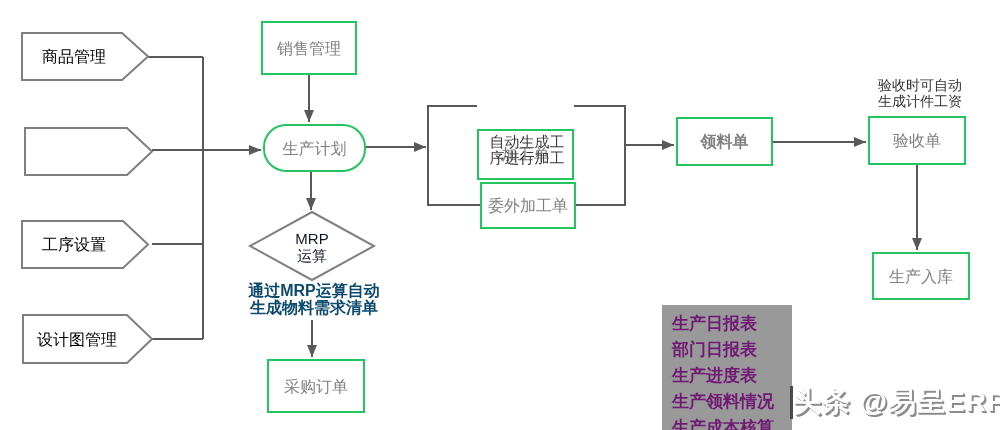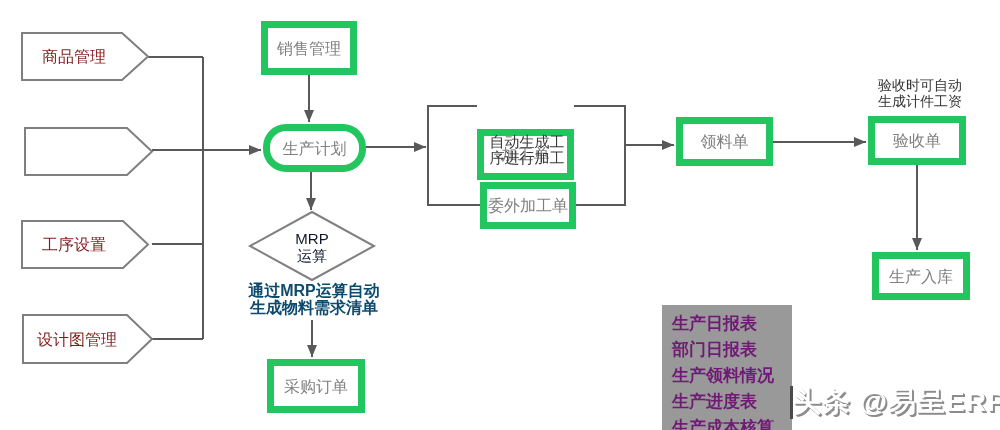--- a/index.html
+++ b/index.html
@@ -1,22 +1,22 @@
 <!DOCTYPE html>
 <html><head>
 <meta charset="utf-8">
 <style>
   html,body{margin:0;padding:0;background:#fff;}
   .canvas{position:relative;width:1000px;height:430px;background:#ffffff;
           font-family:"Liberation Sans","DejaVu Sans",sans-serif;overflow:hidden;}
   svg.layer{position:absolute;left:0;top:0;}
-  .box{position:absolute;box-sizing:border-box;border:7px solid #22c55e;background:#fff;
+  .box{position:absolute;box-sizing:border-box;border:2px solid #22c55e;background:#fff;
        color:#808080;font-size:16px;display:flex;align-items:center;justify-content:center;
        text-align:center;white-space:pre-line;line-height:19px;}
-  .pent-label{position:absolute;color:#7f1d1d;font-size:16px;display:flex;align-items:center;
+  .pent-label{position:absolute;color:#000000;font-size:16px;display:flex;align-items:center;
        justify-content:center;text-align:right;white-space:pre-line;line-height:19px;}
   .diamond-label{position:absolute;left:262px;top:226px;width:100px;height:42px;
        color:#0f172a;font-size:15px;line-height:17px;display:flex;align-items:center;
        justify-content:center;text-align:center;white-space:pre-line;}
   .note{position:absolute;color:#333333;font-size:14px;line-height:16px;text-align:center;
        white-space:pre-line;}
   #note-mrp{left:244px;top:282px;width:140px;color:#0c4a6e;font-weight:bold;
        font-size:16px;line-height:17px;}
   #note-processing{left:477px;top:134px;width:100px;font-size:15px;color:#383838;}
   #note-acceptance{left:869px;top:77px;width:102px;color:#333333;}
@@ -63,39 +63,39 @@
   </svg>
 
   <div class="pent-label" style="left:22px;top:33px;width:104px;height:47px;">商品管理</div>
   <div class="pent-label" style="left:22px;top:221px;width:104px;height:47px;">工序设置</div>
   <div class="pent-label" style="left:23px;top:315px;width:108px;height:48px;">设计图管理</div>
 
   <div class="box" style="left:261px;top:21px;width:96px;height:54px;">销售管理</div>
   <div class="box" style="left:263px;top:124px;width:103px;height:48px;border-radius:23px;">生产计划</div>
   <div class="box" style="left:477px;top:81px;width:97px;height:51px;margin-top:48px;">加工单</div>
   <div class="box" style="left:480px;top:182px;width:96px;height:47px;">委外加工单</div>
-  <div class="box" style="left:676px;top:117px;width:97px;height:49px;">领料单</div>
+  <div class="box" style="left:676px;top:117px;width:97px;height:49px;font-weight:bold;">领料单</div>
   <div class="box" style="left:868px;top:116px;width:98px;height:49px;">验收单</div>
   <div class="box" style="left:872px;top:252px;width:98px;height:48px;">生产入库</div>
   <div class="box" style="left:267px;top:359px;width:98px;height:54px;">采购订单</div>
 
   <div class="diamond-label">MRP
 运算</div>
 
   <div class="note" id="note-mrp">通过MRP运算自动
 生成物料需求清单</div>
   <div class="note" id="note-processing">自动生成工
 序进行加工</div>
   <div class="note" id="note-acceptance">验收时可自动
 生成计件工资</div>
 
   <div class="report-panel">
     <div class="line">生产日报表</div>
     <div class="line">部门日报表</div>
+    <div class="line">生产进度表</div>
     <div class="line">生产领料情况</div>
-    <div class="line">生产进度表</div>
     <div class="line">生产成本核算</div>
   </div>
 
   <div class="logo-bar"></div>
   <div class="watermark">头条 @易呈ERP</div>
 
 </div>
 
 </body></html>

